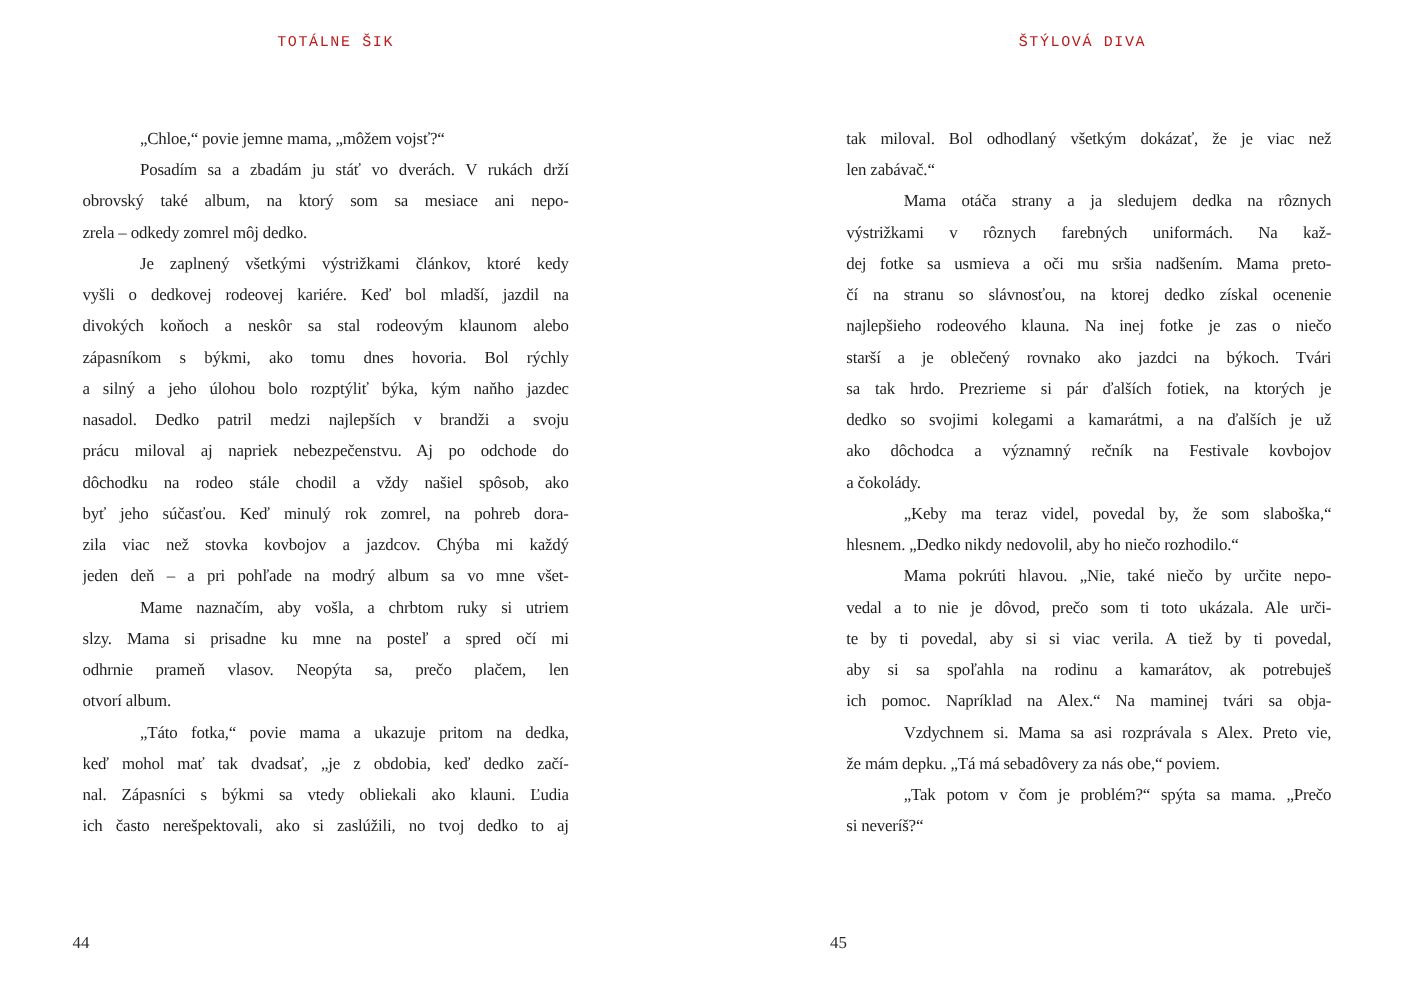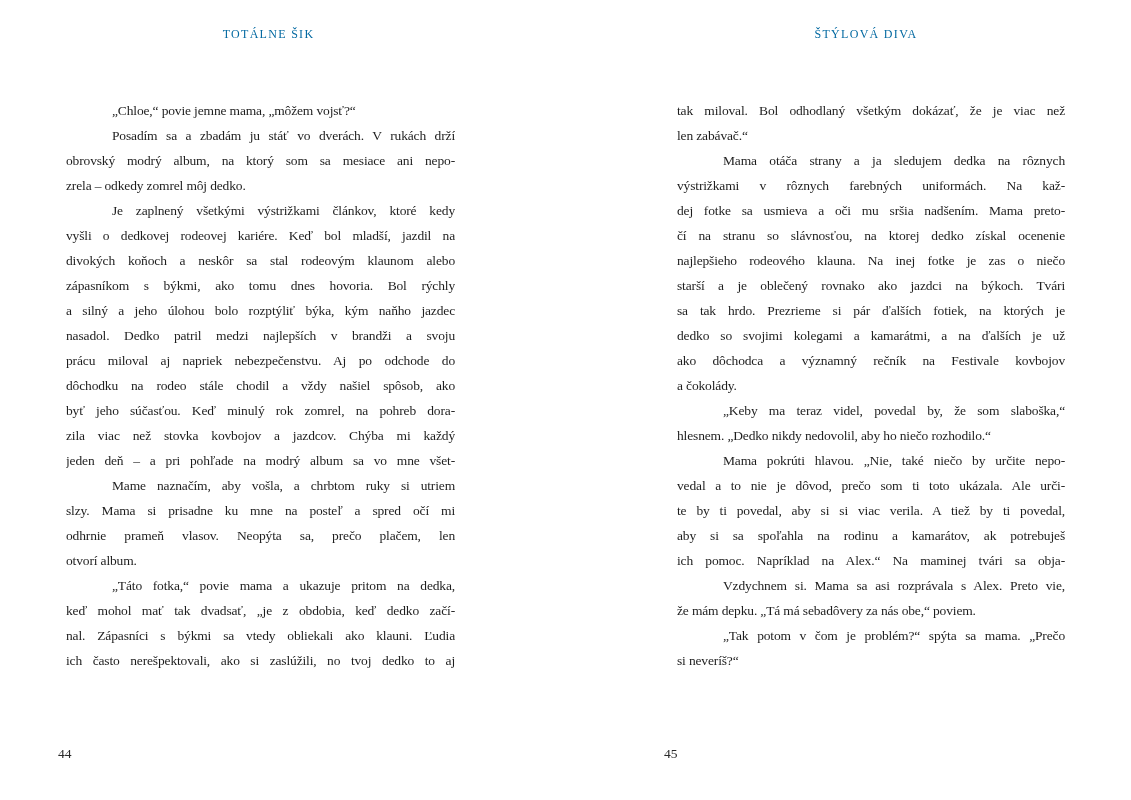--- a/index.html
+++ b/index.html
@@ -29,22 +29,23 @@
   .page.right { left: 677px; width: 388px; }
 
   .running-head {
     position: absolute;
     top: 27px;
     left: 16px;
     right: 0;
     text-align: center;
     font-size: 12px;
     letter-spacing: 1.3px;
-    color: #0369a1;
+    color: #b91c1c;
     white-space: nowrap;
+    font-family: Liberation Mono, monospace;
   }
   .page.right .running-head { transform: translateX(-13px); }
 
   .page-body {
     position: absolute;
     top: 98px;
     left: 0;
     right: 0;
   }
   .line {
@@ -79,21 +80,21 @@
 </head>
 <body>
 
 <div class="spread">
 
   <section class="page left">
     <header class="running-head">TOTÁLNE ŠIK</header>
     <div class="page-body">
         <div class="line indent last">„Chloe,“ povie jemne mama, „môžem vojsť?“</div>
         <div class="line indent">Posadím sa a zbadám ju stáť vo dverách. V rukách drží</div>
-        <div class="line">obrovský modrý album, na ktorý som sa mesiace ani nepo-</div>
+        <div class="line">obrovský také album, na ktorý som sa mesiace ani nepo-</div>
         <div class="line last">zrela – odkedy zomrel môj dedko.</div>
         <div class="line indent">Je zaplnený všetkými výstrižkami článkov, ktoré kedy</div>
         <div class="line">vyšli o dedkovej rodeovej kariére. Keď bol mladší, jazdil na</div>
         <div class="line">divokých koňoch a neskôr sa stal rodeovým klaunom alebo</div>
         <div class="line">zápasníkom s býkmi, ako tomu dnes hovoria. Bol rýchly</div>
         <div class="line">a silný a jeho úlohou bolo rozptýliť býka, kým naňho jazdec</div>
         <div class="line">nasadol. Dedko patril medzi najlepších v brandži a svoju</div>
         <div class="line">prácu miloval aj napriek nebezpečenstvu. Aj po odchode do</div>
         <div class="line">dôchodku na rodeo stále chodil a vždy našiel spôsob, ako</div>
         <div class="line">byť jeho súčasťou. Keď minulý rok zomrel, na pohreb dora-</div>

